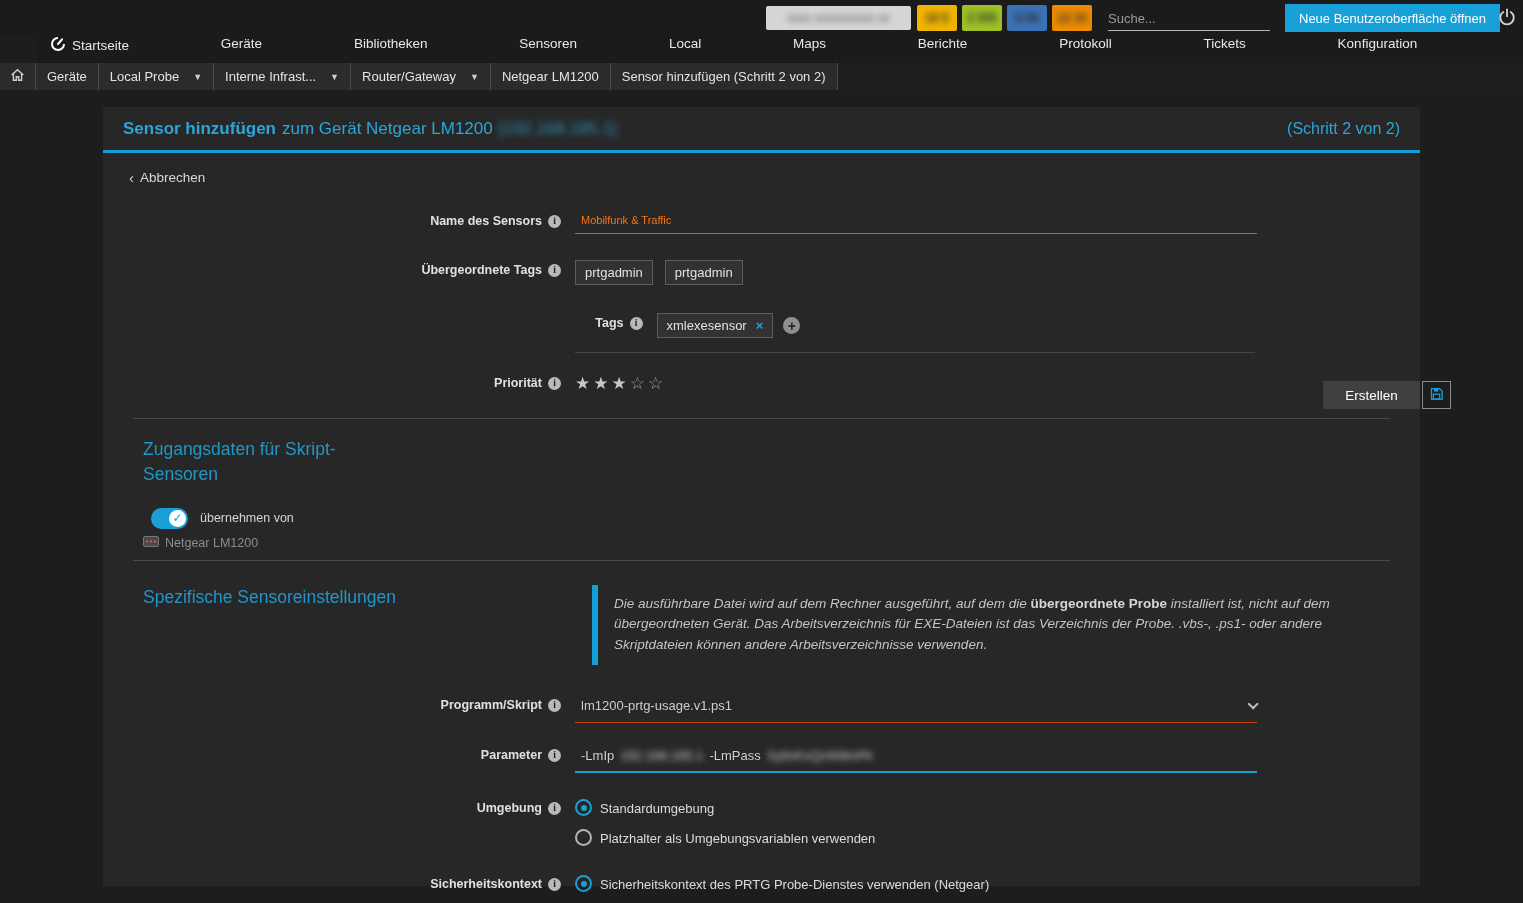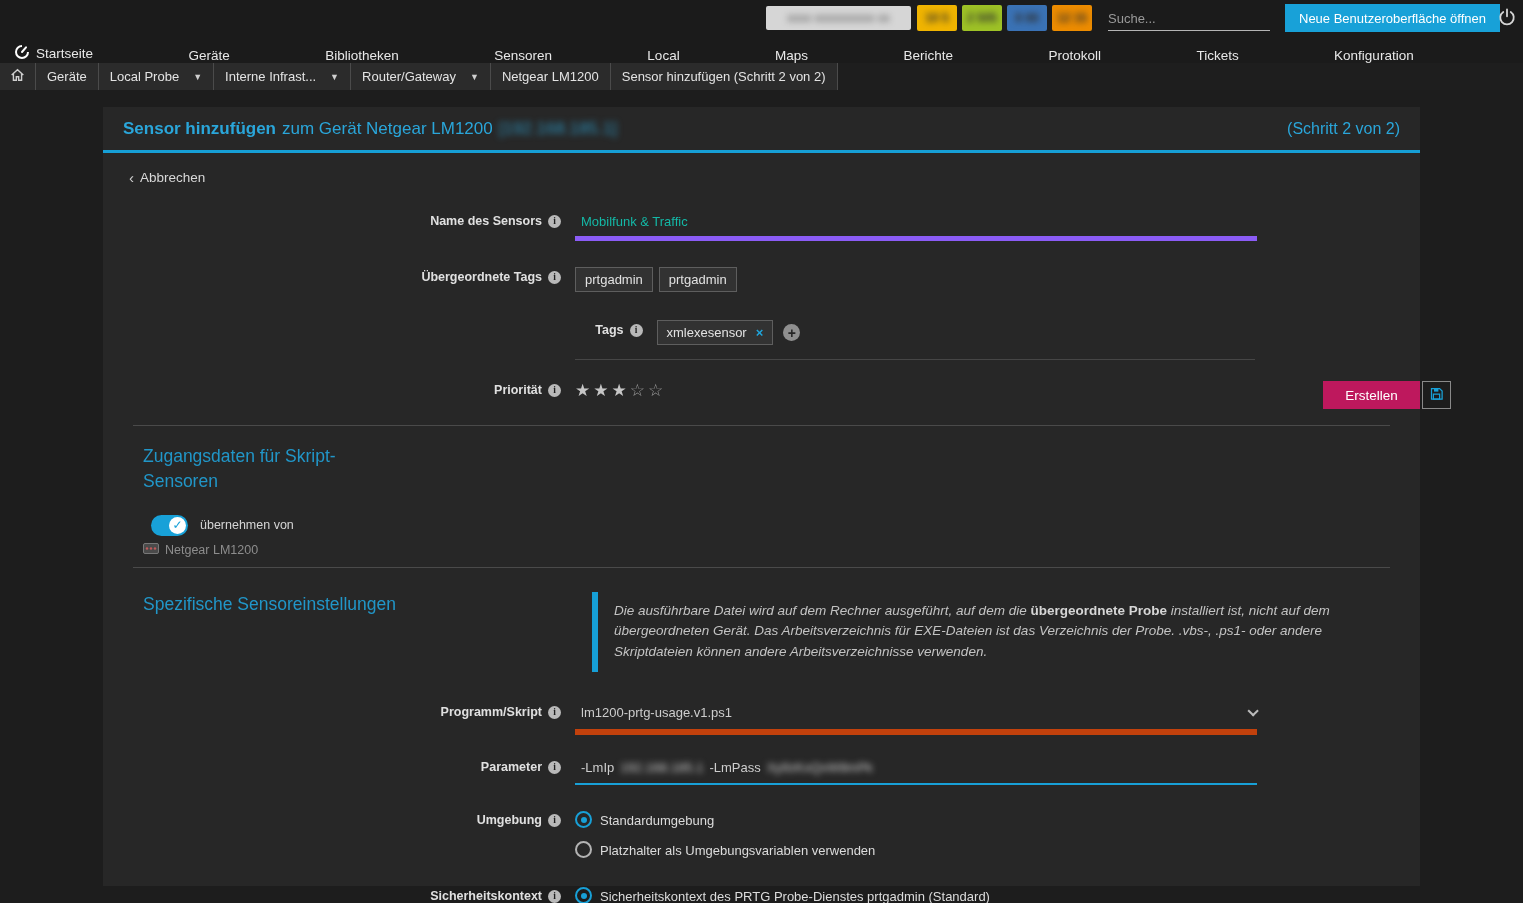--- a/index.html
+++ b/index.html
@@ -19,21 +19,21 @@
     border-bottom:1px solid #b5b5b5; display:flex; align-items:center; }
   .search-wrap input { flex:1; background:transparent; border:none; outline:none;
     color:#d946ef; font-size:13px; font-family:inherit; }
   .search-wrap input::placeholder { color:#9a9a9a; }
   .newui-btn { position:absolute; left:1285px; top:4px; height:28px; padding:0 14px;
     background:#18a1d8; color:#fff; font-size:13px; border:none; display:flex;
     align-items:center; cursor:pointer; font-family:inherit; }
   .power { position:absolute; left:1498px; top:8px; cursor:pointer; }
 
   
-  .menubar { height:27px; background:#1b1b1b; display:flex; align-items:flex-end; padding:0 14px; }
+  .menubar { height:27px; background:#1b1b1b; display:flex; align-items:flex-start; padding:0 14px;margin-left:36px; }
   .menu-item { color:#e8e8e8; font-size:13.5px; cursor:pointer; white-space:nowrap; }
   .menu-home { display:flex; align-items:center; gap:6px; }
   .menu-spacer { flex:1; }
 
   
   .crumbbar { height:27px; background:#1e1e1e; display:flex; align-items:stretch; }
   .crumb { background:#2b2b2b; color:#e3e3e3; font-size:13px; display:flex; align-items:center;
     padding:0 11px; border-right:1px solid #4b4b4b; cursor:pointer; white-space:nowrap; }
   .crumb .chev { margin-left:14px; font-size:9px; color:#cfcfcf; }
   .crumb-home { padding:0 10px; }
@@ -54,54 +54,54 @@
   .sec-head { position:absolute; left:40px; color:#2196c8; font-size:17.5px; line-height:1.45; width:260px; }
 
   .form-row { display:flex; align-items:flex-start; }
   .form-label { width:472px; display:flex; justify-content:flex-end; align-items:center;
     gap:6px; padding-right:14px; color:#e0e0e0; font-size:12.5px; font-weight:bold; padding-top:3px; }
   .form-field { width:682px; position:relative; }
   .info-icon { width:13px; height:13px; min-width:13px; border-radius:50%; background:#b9b9b9;
     color:#1d1d1d; font-size:9.5px; font-weight:bold; display:inline-flex; align-items:center;
     justify-content:center; cursor:pointer; font-family:"Liberation Serif", serif; }
 
-  .uline-input { border-bottom:5px solid #8b5cf6; color:#14b8a6; font-size:13px;
+  .uline-input { border-bottom:1px solid #8b5cf6; color:#f97316; font-size:11px;
     padding:3px 2px 7px 6px; }
-  .chips { display:flex; gap:6px; }
+  .chips { display:flex; gap:12px; }
   .chip { background:#323232; border:1px solid #5e5e5e; color:#e2e2e2; font-size:13px;
     padding:4px 9px; display:inline-flex; align-items:center; gap:9px; }
   .chip .x { color:#1fa6dd; font-weight:bold; cursor:pointer; font-size:13px; }
   .plus-icon { width:17px; height:17px; border-radius:50%; background:#8f8f8f; color:#262626;
     font-weight:bold; font-size:14px; display:inline-flex; align-items:center; justify-content:center;
     cursor:pointer; margin-left:10px; align-self:center; }
   .stars { font-size:17px; letter-spacing:3px; cursor:pointer; }
   .star-f { color:#c6c6c6; } .star-e { color:#9b9b9b; }
 
   .tags-divider { margin:14px 0 20px 472px; width:680px; border-top:1px solid #464646; }
   .full-divider { margin:0 30px; border-top:1px solid #4a4a4a; }
 
   .create-group { position:absolute; top:274px; right:-31px; display:flex; gap:2px; }
-  .create-btn { width:97px; height:28px; background:#be185d; color:#fff; border:none;
+  .create-btn { width:97px; height:28px; background:#404040; color:#fff; border:none;
     font-size:13.5px; cursor:pointer; font-family:inherit; }
   .save-box { width:29px; height:28px; border:1px solid #8a8a8a; display:flex;
     align-items:center; justify-content:center; cursor:pointer; background:transparent; }
 
   .toggle-row { display:flex; align-items:center; gap:12px; margin:20px 0 0 8px; }
   .toggle { width:37px; height:21px; background:#18a1d8; border-radius:11px; position:relative; cursor:pointer; }
   .toggle .knob { position:absolute; right:2px; top:2px; width:17px; height:17px; border-radius:50%;
     background:#fff; color:#18a1d8; font-size:12px; display:flex; align-items:center; justify-content:center; }
   .toggle-label { color:#d5d5d5; font-size:12.5px; }
   .device-row { display:flex; align-items:center; gap:6px; margin:7px 0 0 0; color:#8d8d8d; font-size:12.5px; }
 
   .note-box { margin-left:489px; width:800px; display:flex; }
   .note-bar { width:14px; background:#169fd6; }
   .note-text { padding:9px 14px 10px 16px; color:#c3c3c3; font-size:13.5px; font-style:italic; line-height:1.52; }
   .note-text b { font-style:normal; font-weight:bold; color:#d6d6d6; }
 
-  .select-line { border-bottom:6px solid #c2410c; color:#cdcdcd; font-size:13px;
+  .select-line { border-bottom:1px solid #c2410c; color:#cdcdcd; font-size:13px;
     padding:3px 2px 9px 6px; display:flex; align-items:center; cursor:pointer; }
   .sel-chev { margin-left:auto; width:8px; height:8px; border-right:2px solid #bbb;
     border-bottom:2px solid #bbb; transform:rotate(45deg) translateY(-3px); }
   .param-line { border-bottom:2px solid #18a0d7; color:#cdcdcd; font-size:13px;
     padding:3px 2px 8px 6px; display:flex; align-items:center; gap:6px; }
   .blurred { filter:blur(3px); }
 
   .radio-line { display:flex; align-items:flex-end; gap:8px; margin-bottom:13px; cursor:pointer; }
   .radio { width:17px; height:17px; min-width:17px; border-radius:50%; border:2px solid #b3b3b3;
     position:relative; background:transparent; }
@@ -374,20 +374,20 @@
     </div>
 
     <div class="form-row" style="margin-top:16px;">
       <div class="form-label" style="padding-top:2px;">
         <span>Sicherheitskontext</span>
         <span class="info-icon">i</span>
       </div>
       <div class="form-field">
         <div class="radio-line">
           <span class="radio sel"></span>
-          <span class="radio-text">Sicherheitskontext des PRTG Probe-Dienstes prtgadmin (Standard)</span>
+          <span class="radio-text">Sicherheitskontext des PRTG Probe-Dienstes verwenden (Netgear)</span>
         </div>
 
       </div>
     </div>
   </div>
 
 </div>
 
 </body></html>

